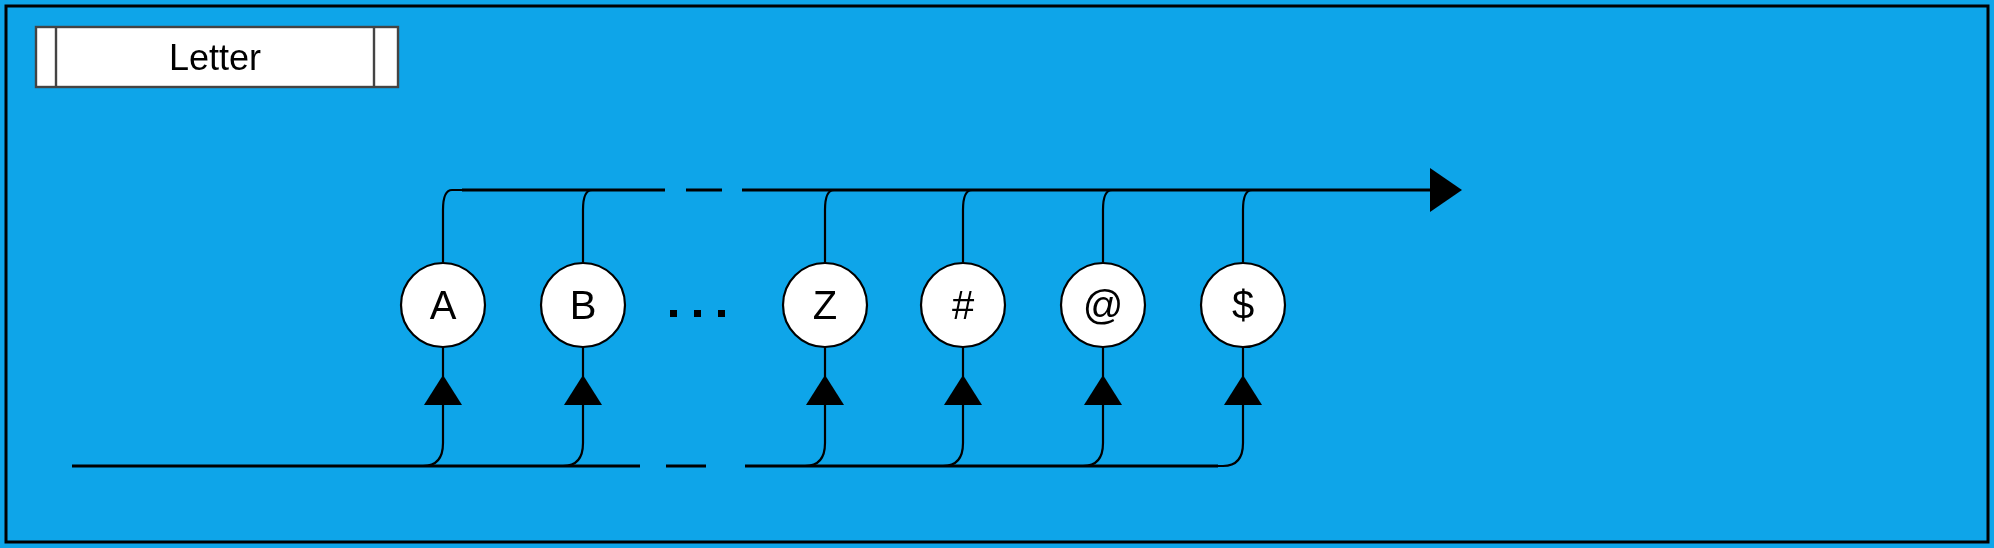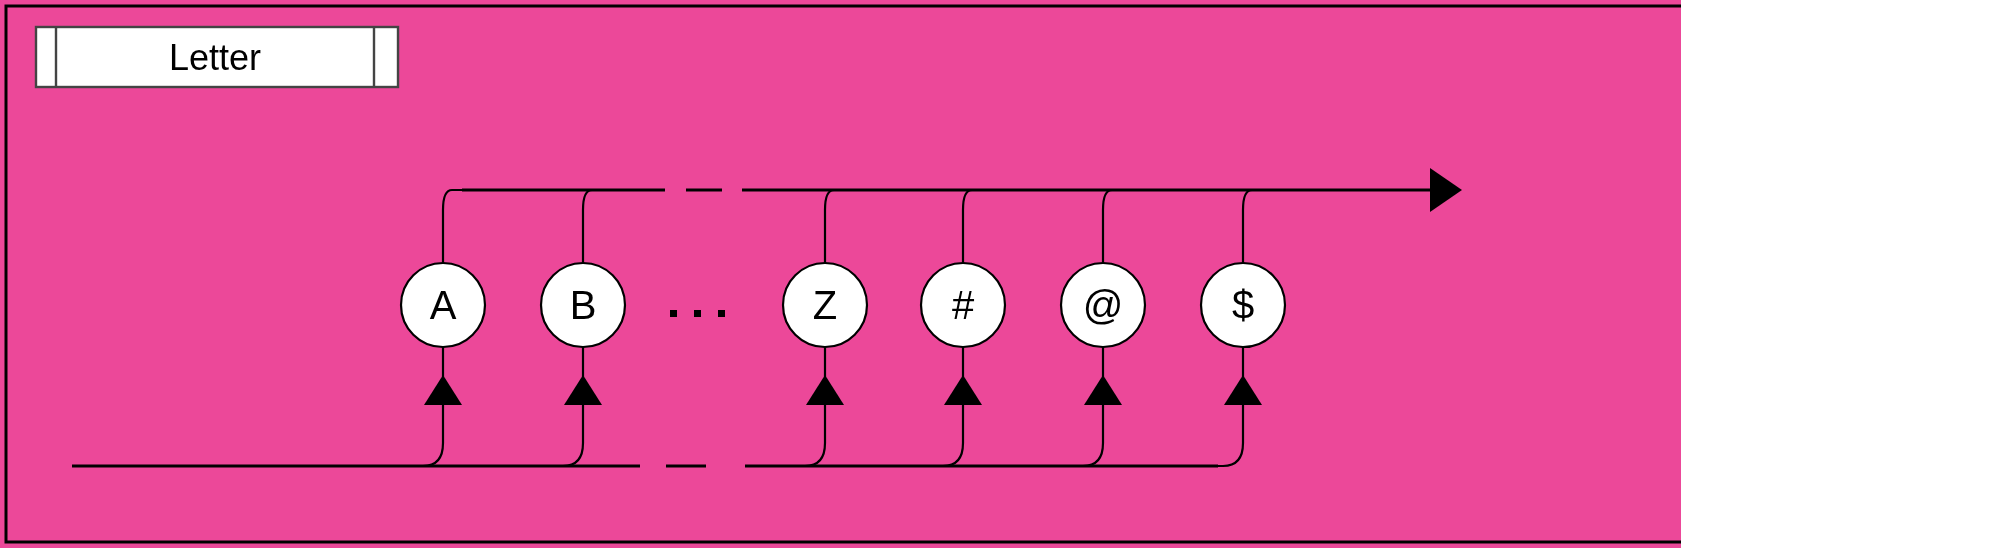--- a/index.html
+++ b/index.html
@@ -5,23 +5,23 @@
   html, body {
     margin: 0;
     padding: 0;
     background: #ffffff;
   }
   body {
     font-family: "Liberation Sans", sans-serif;
   }
   #canvas {
     position: relative;
-    width: 1681px;
+    width: 1994px;
     height: 548px;
-    background: #ec4899;
+    background: #0ea5e9;
     overflow: hidden;
   }
   #diagram-svg {
     position: absolute;
     left: 0;
     top: 0;
     width: 1994px;
     height: 548px;
   }
   .node-label {

